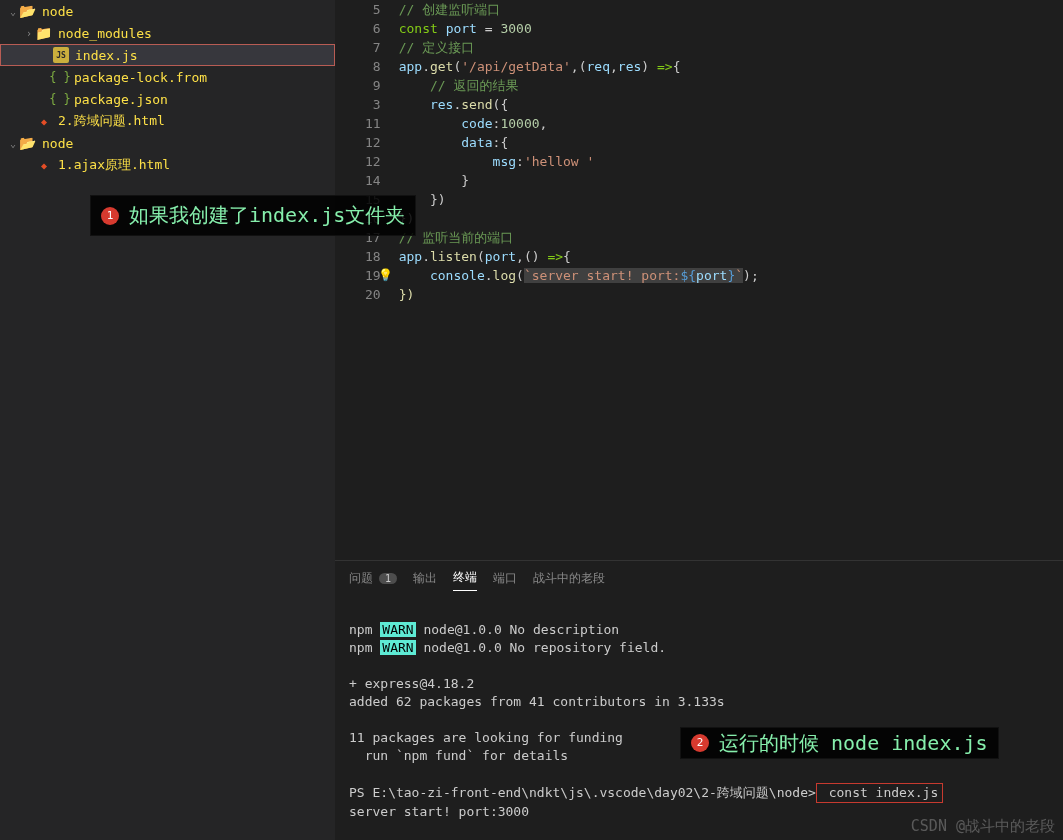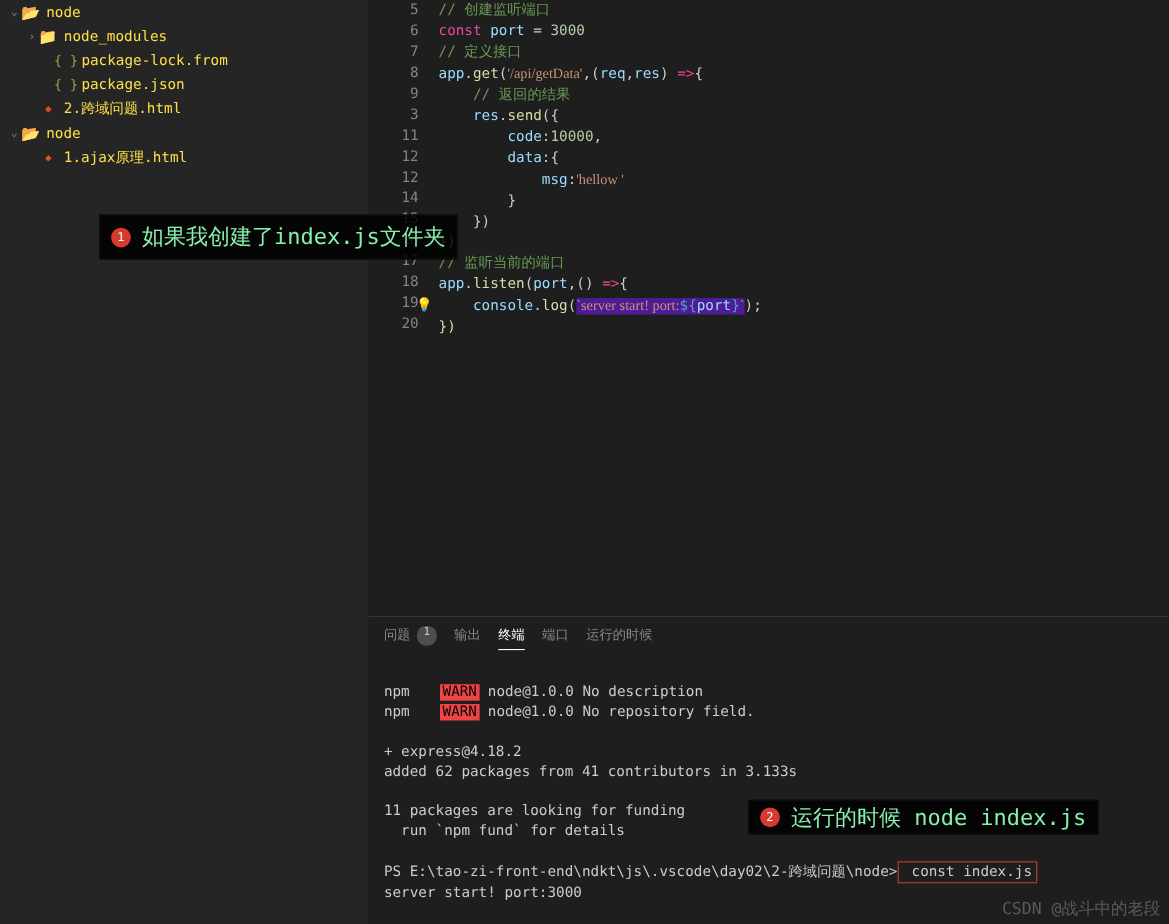--- a/index.html
+++ b/index.html
@@ -22,36 +22,36 @@
 .html-icon { color: #e44d26; font-size: 10px; }
 .tree-label { color: #fde047; }
 .indent-0 { padding-left: 6px; }
 .indent-1 { padding-left: 22px; }
 .indent-2 { padding-left: 38px; }
 .main { flex: 1; display: flex; flex-direction: column; overflow: hidden; }
 .editor { flex: 1; background: #1e1e1e; overflow: hidden; display: flex; }
 .gutter { padding: 0 18px 0 30px; text-align: right; color: #858585; font-size: 13px; line-height: 19px; user-select: none; }
 .code { font-size: 13px; line-height: 19px; white-space: pre; position: relative; }
 .lightbulb { position: absolute; left: -20px; color: #ffcc00; font-size: 12px; }
-.kw { color: #ec4899; }
+.kw { color: #84cc16; }
 .var { color: #9cdcfe; }
 .num { color: #b5cea8; }
-.str { color: #ce9178; font-family: Liberation Serif, serif; }
+.str { color: #ce9178; }
 .cmt { color: #6a9955; }
 .fn { color: #dcdcaa; }
 .par { color: #9cdcfe; }
 .tmpl { color: #569cd6; }
-.hl-sel { background: #4c1d95; text-align: center; }
+.hl-sel { background: #404040; text-align: center; }
 .panel { height: 280px; background: #1e1e1e; border-top: 1px solid #333; display: flex; flex-direction: column; }
 .panel-tabs { display: flex; gap: 16px; padding: 8px 14px; font-size: 12px; }
-.panel-tab { color: #888; cursor: pointer; display: flex; gap: 6px; padding-bottom: 4px; }
+.panel-tab { color: #888; cursor: pointer; display: flex; align-items: center; gap: 6px; padding-bottom: 4px; }
 .panel-tab.active { color: #fff; border-bottom: 1px solid #fff; }
 .badge { background: #4d4d4d; color: #ccc; border-radius: 8px; padding: 0 6px; font-size: 10px; }
 .terminal { flex: 1; padding: 4px 14px; font-size: 13px; line-height: 18px; white-space: pre-wrap; font-family: Consolas, monospace; position: relative; }
-.warn-badge { background: #ef4444; color: #000; padding: 0 2px; margin-left: 20px; }
+.warn-badge { background: #5eead4; color: #000; padding: 0 2px; }
 .annotation { position: absolute; display: flex; align-items: center; gap: 10px; background: rgba(0,0,0,0.85); padding: 6px 10px; border: 1px solid #111; z-index: 10; }
 .ann-circle { width: 18px; height: 18px; border-radius: 50%; background: #d73a2f; color: #fff; font-size: 11px; display: flex; align-items: center; justify-content: center; }
 .ann-text { color: #86efac; font-size: 20px; }
 .red-box { border: 1px solid #c73a2f; display: inline-block; padding: 0 4px; }
 .watermark { position: absolute; right: 8px; bottom: 4px; color: rgba(200,200,200,0.35); font-size: 15px; }
 </style>
 </head>
 <body>
 
 <div class="container">
@@ -60,20 +60,25 @@
       <div id="tree">
           <div class="tree-item indent-0">
             <span class="chevron">⌄</span>
             <span class="file-icon folder-icon">📂</span>
             <span class="tree-label">node</span>
           </div>
           <div class="tree-item indent-1">
             <span class="chevron">›</span>
             <span class="file-icon folder-icon">📁</span>
             <span class="tree-label">node_modules</span>
+          </div>
+          <div class="tree-item indent-2 active">
+            <span class="chevron"></span>
+            <span class="file-icon js-icon">JS</span>
+            <span class="tree-label">index.js</span>
           </div>
           <div class="tree-item indent-2">
             <span class="chevron"></span>
             <span class="file-icon json-icon">{ }</span>
             <span class="tree-label">package-lock.from</span>
           </div>
           <div class="tree-item indent-2">
             <span class="chevron"></span>
             <span class="file-icon json-icon">{ }</span>
             <span class="tree-label">package.json</span>
@@ -133,21 +138,21 @@
           <div class="panel-tab">
             <span>输出</span>
           </div>
           <div class="panel-tab active">
             <span>终端</span>
           </div>
           <div class="panel-tab">
             <span>端口</span>
           </div>
           <div class="panel-tab">
-            <span>运行的时候</span>
+            <span>战斗中的老段</span>
           </div>
         </div>
       <div class="terminal">
 <span><span>npm </span><span class="warn-badge">WARN</span><span> node@1.0.0 No description</span></span>
 <span><span>npm </span><span class="warn-badge">WARN</span><span> node@1.0.0 No repository field.</span></span>
 
 <span>+ express@4.18.2
 added 62 packages from 41 contributors in 3.133s</span>
 
 <span>11 packages are looking for funding

